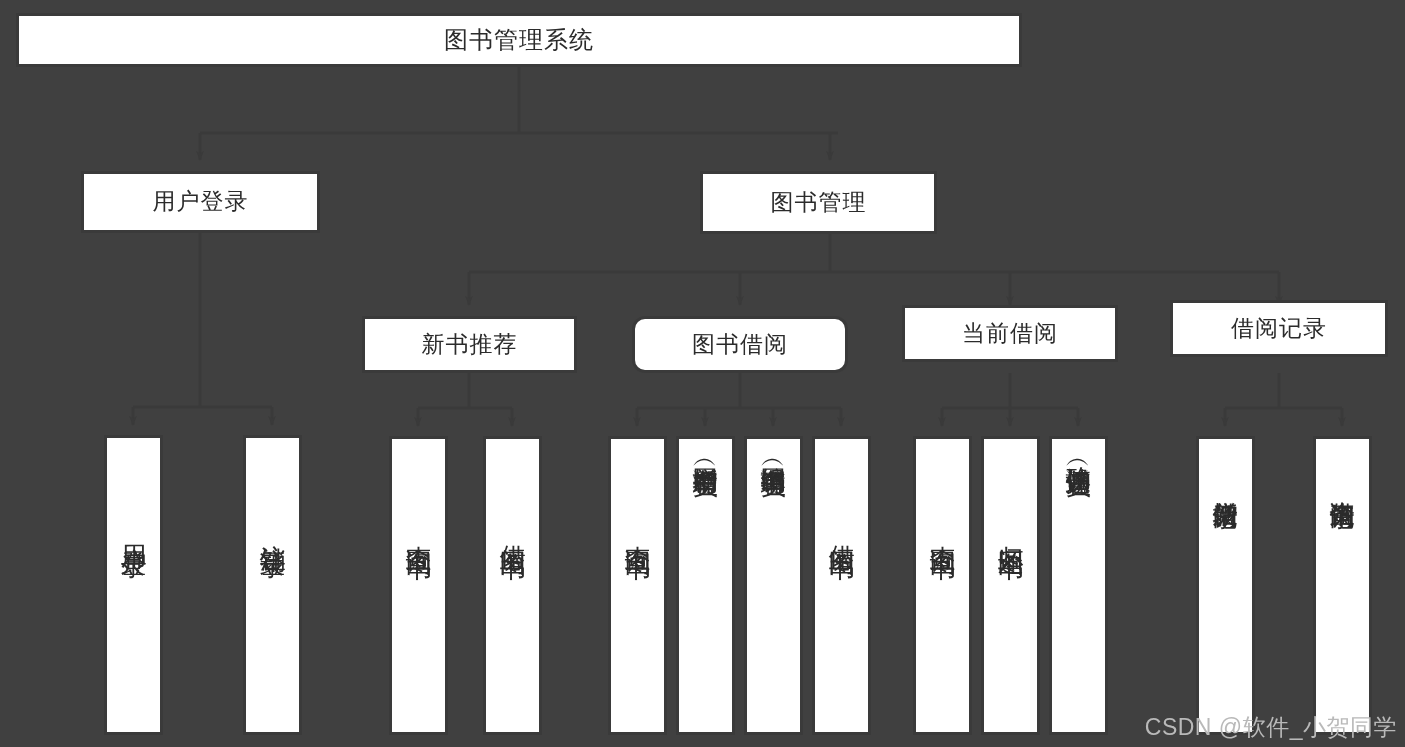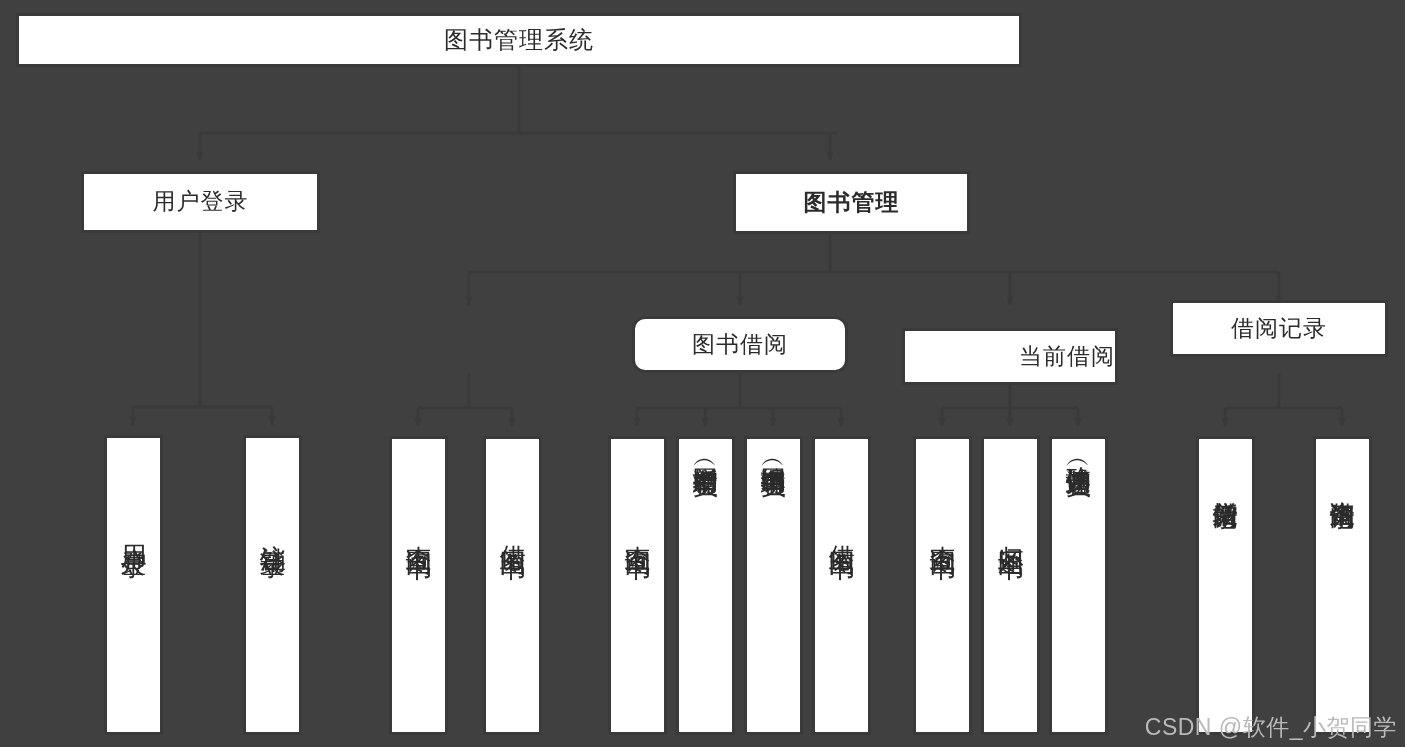--- a/index.html
+++ b/index.html
@@ -132,28 +132,31 @@
     </g>
   </svg>
 
   <div class="node horiz root" style="left:16px; top:13px; width:1006px; height:54px;">
     <span class="label">图书管理系统</span>
   </div>
 
   <div class="node horiz" style="left:81px; top:171px; width:239px; height:62px;">
     <span class="label">用户登录</span>
   </div>
-  <div class="node horiz" style="left:733px; top:171px; width:237px; height:63px;font-weight:bold;">
+  <div class="node horiz" style="left:700px; top:171px; width:237px; height:63px;">
     <span class="label">图书管理</span>
   </div>
 
+  <div class="node horiz" style="left:362px; top:316px; width:215px; height:57px;">
+    <span class="label">新书推荐</span>
+  </div>
   <div class="node horiz" style="left:632px; top:316px; width:216px; height:57px;border-radius:13px;">
     <span class="label">图书借阅</span>
   </div>
-  <div class="node horiz" style="left:902px; top:328px; width:216px; height:57px;justify-content:flex-end;">
+  <div class="node horiz" style="left:902px; top:305px; width:216px; height:57px;">
     <span class="label">当前借阅</span>
   </div>
   <div class="node horiz" style="left:1170px; top:300px; width:218px; height:57px;">
     <span class="label">借阅记录</span>
   </div>
 
   <div class="node vert" style="left:104px; top:435px; width:59px; height:300px; padding-top:86px;">
     <span class="label">用户登录</span>
   </div>
   <div class="node vert" style="left:243px; top:435px; width:59px; height:300px; padding-top:86px;">

